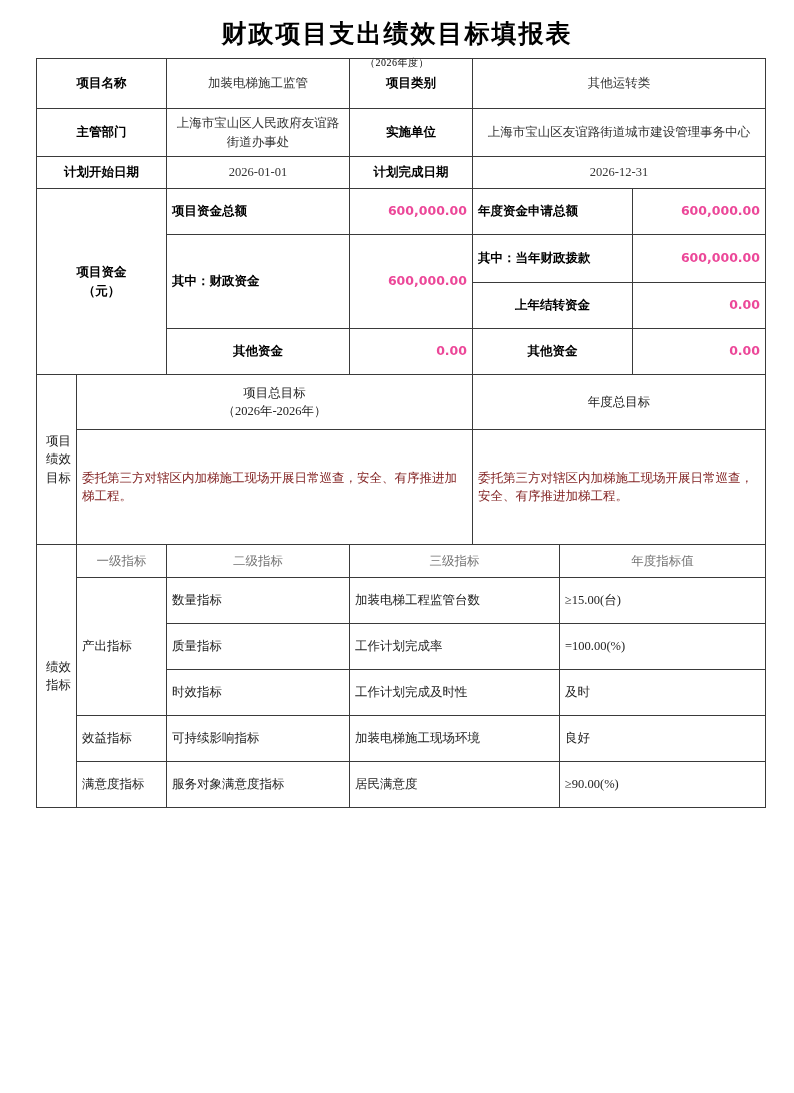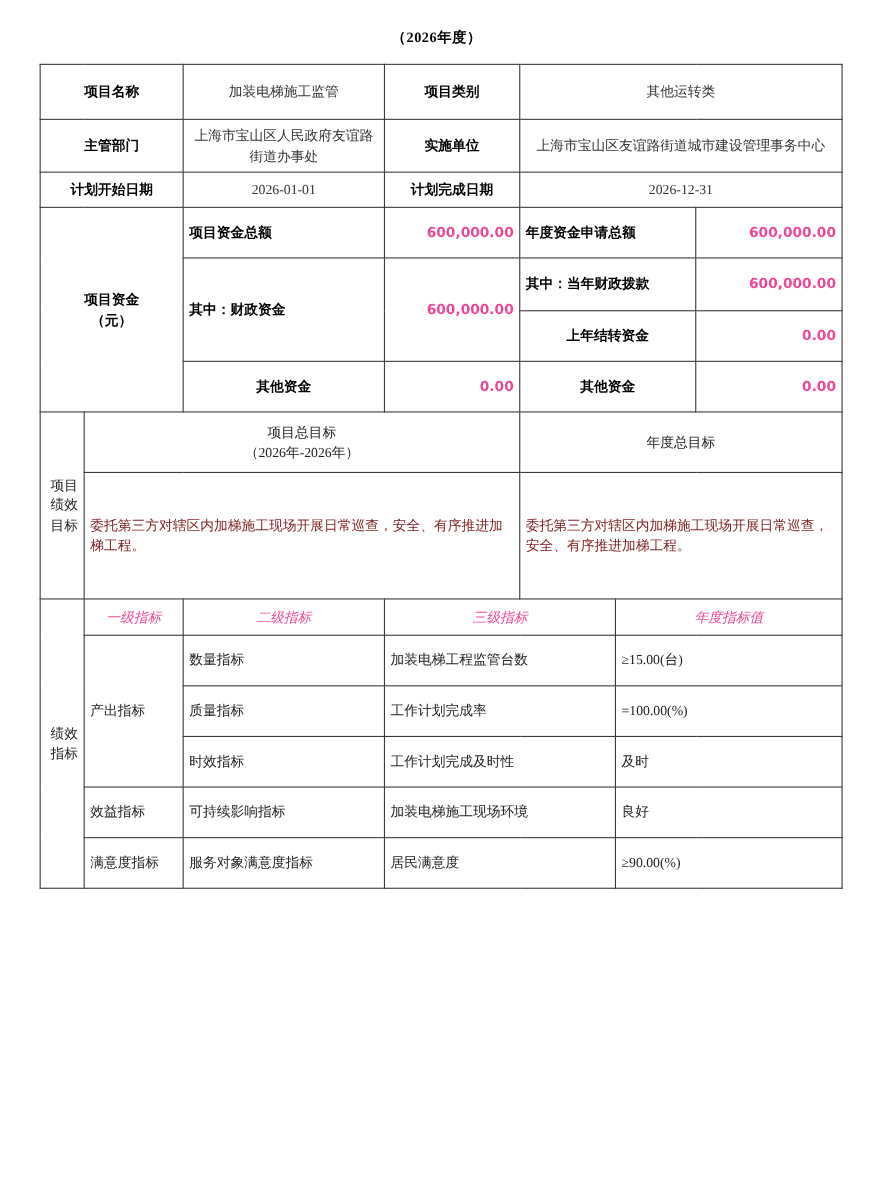--- a/index.html
+++ b/index.html
@@ -27,22 +27,22 @@
   }
   .doc-title {
     font-family: "Liberation Serif", "DejaVu Serif", serif;
     font-size: 25px;
     font-weight: bold;
     letter-spacing: 2px;
     line-height: 1.25;
     margin: 0;
   }
   .doc-subtitle {
-    font-size: 13px;
-    font-weight: bold;
+    font-size: 10px;
+    font-weight: normal;
     margin-top: 7px;
     letter-spacing: 0.5px;
   }
 
   table.main {
     position: absolute;
     left: 36px;
     top: 58px;
     width: 729px;
     border-collapse: collapse;
@@ -104,35 +104,35 @@
     text-align: left;
     font-size: 12.5px;
     color: #7f1d1d;
     line-height: 1.55;
     vertical-align: middle;
     padding: 6px 4px 6px 4px;
   }
   .ihdr {
     text-align: center;
     font-size: 12.5px;
-    color: #ec4899;
-    font-style: italic;
+    color: #737373;
   }
   .icell {
     text-align: left;
     font-size: 12.5px;
     color: #222;
   }
 </style>
 </head>
 <body>
 
 <div class="page">
 
   <div class="title-block">
+    <div class="doc-title">财政项目支出绩效目标填报表</div>
     <div class="doc-subtitle">（2026年度）</div>
   </div>
 
   <table class="main">
     <colgroup>
       <col style="width:40px">
       <col style="width:90px">
       <col style="width:183px">
       <col style="width:123px">
       <col style="width:87px">

